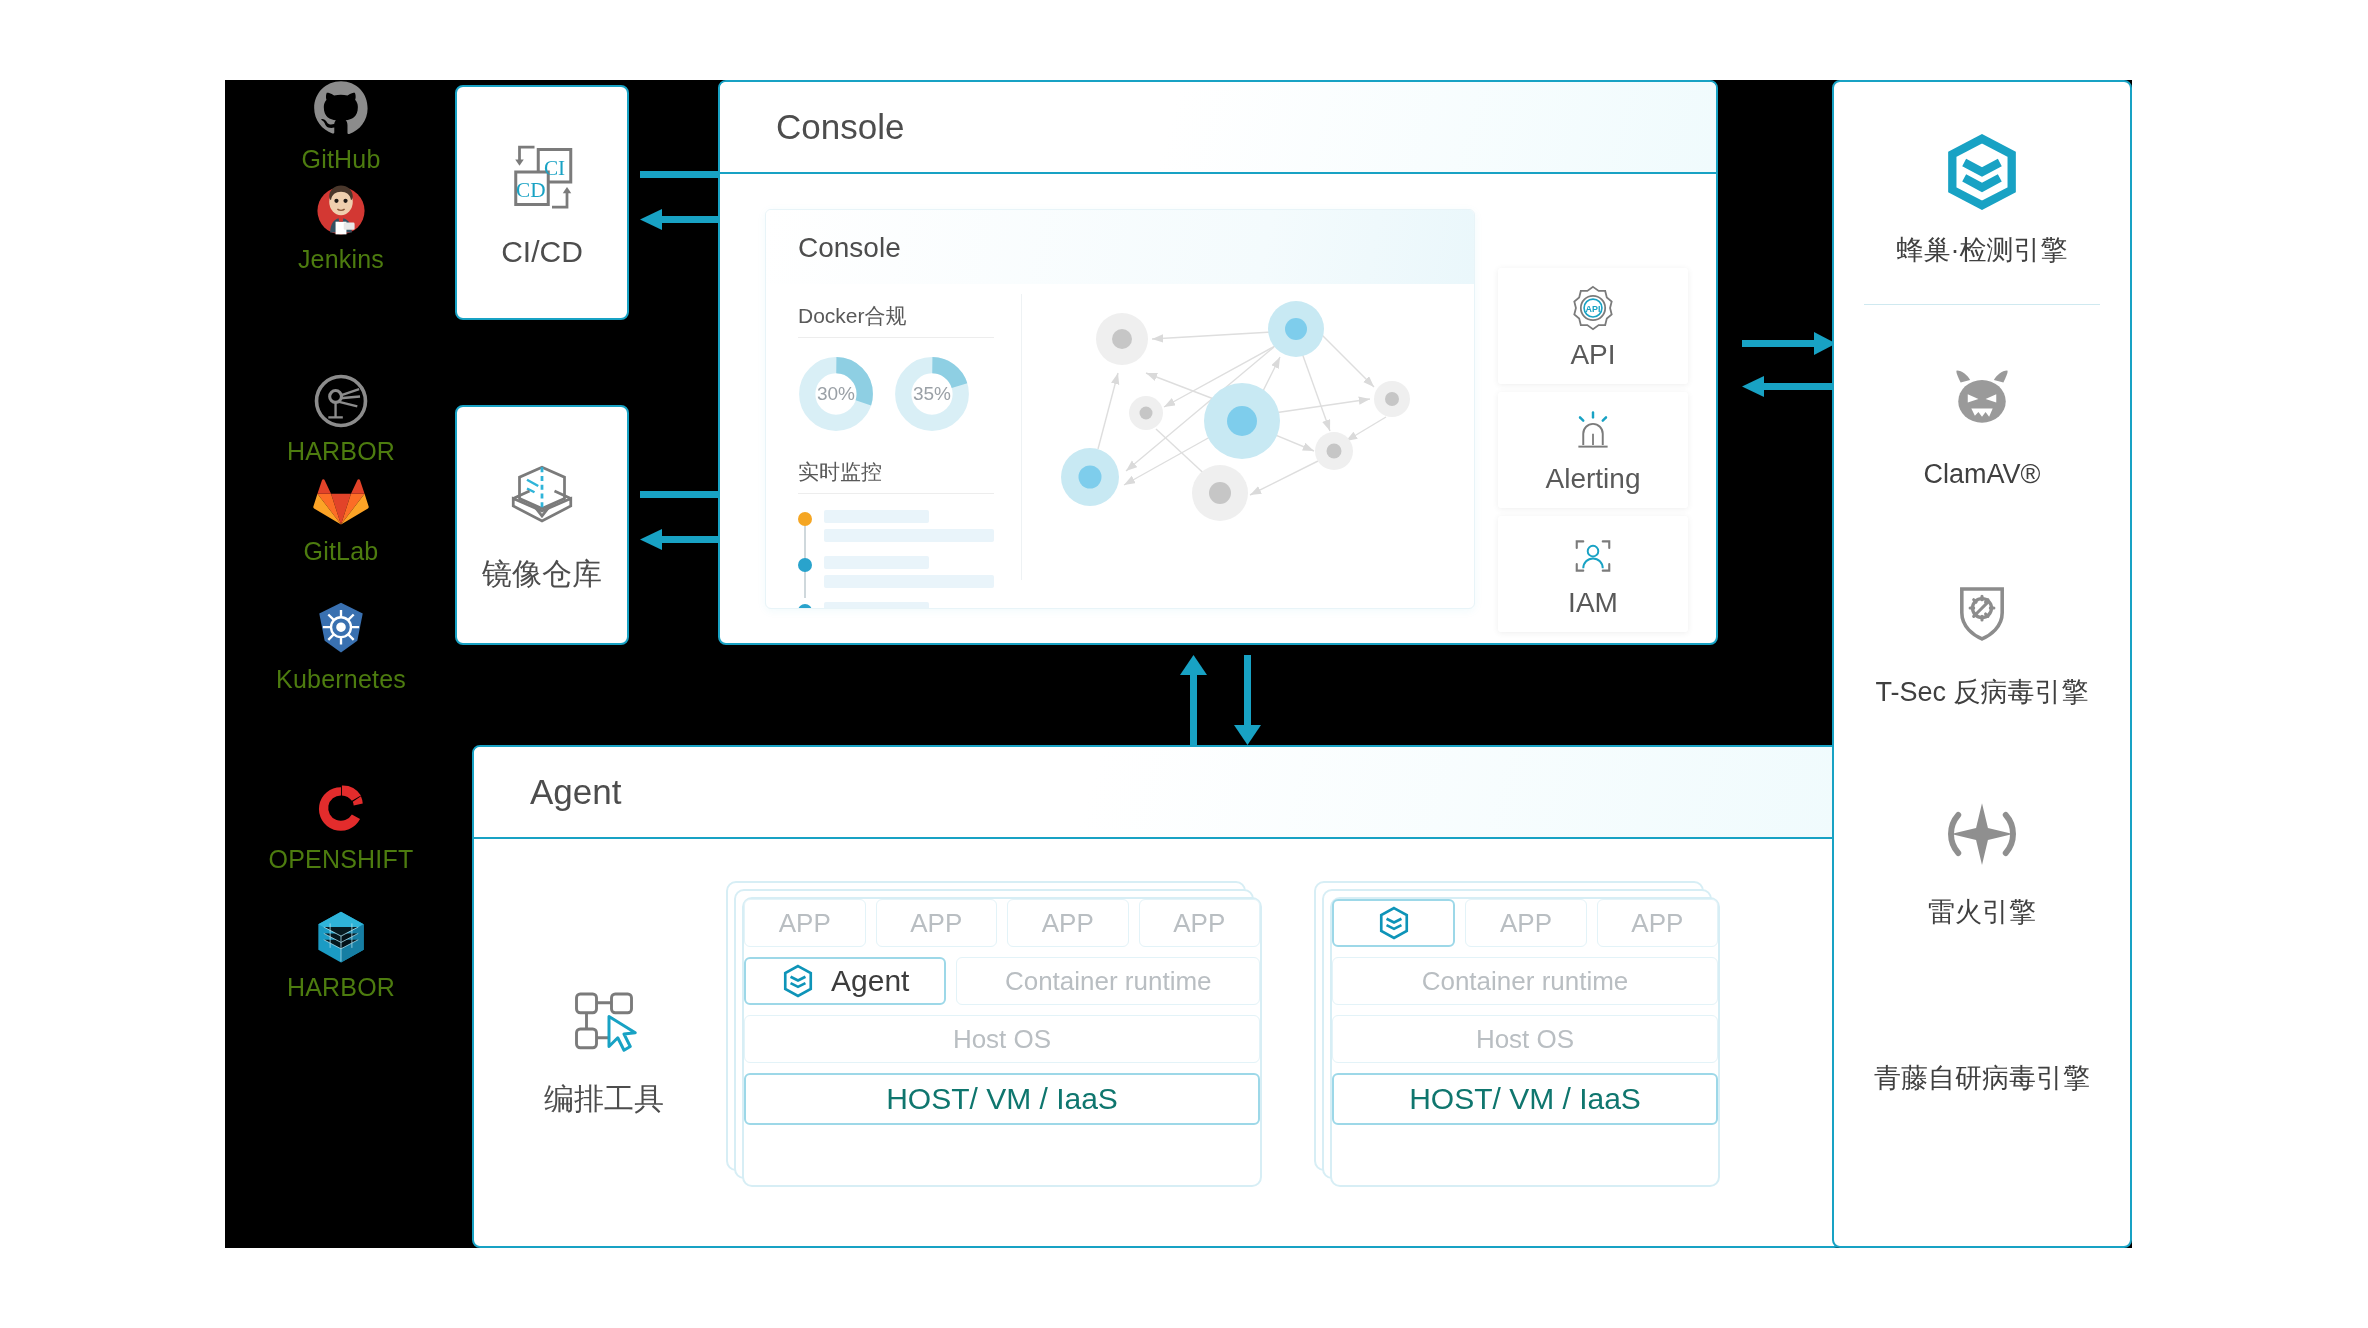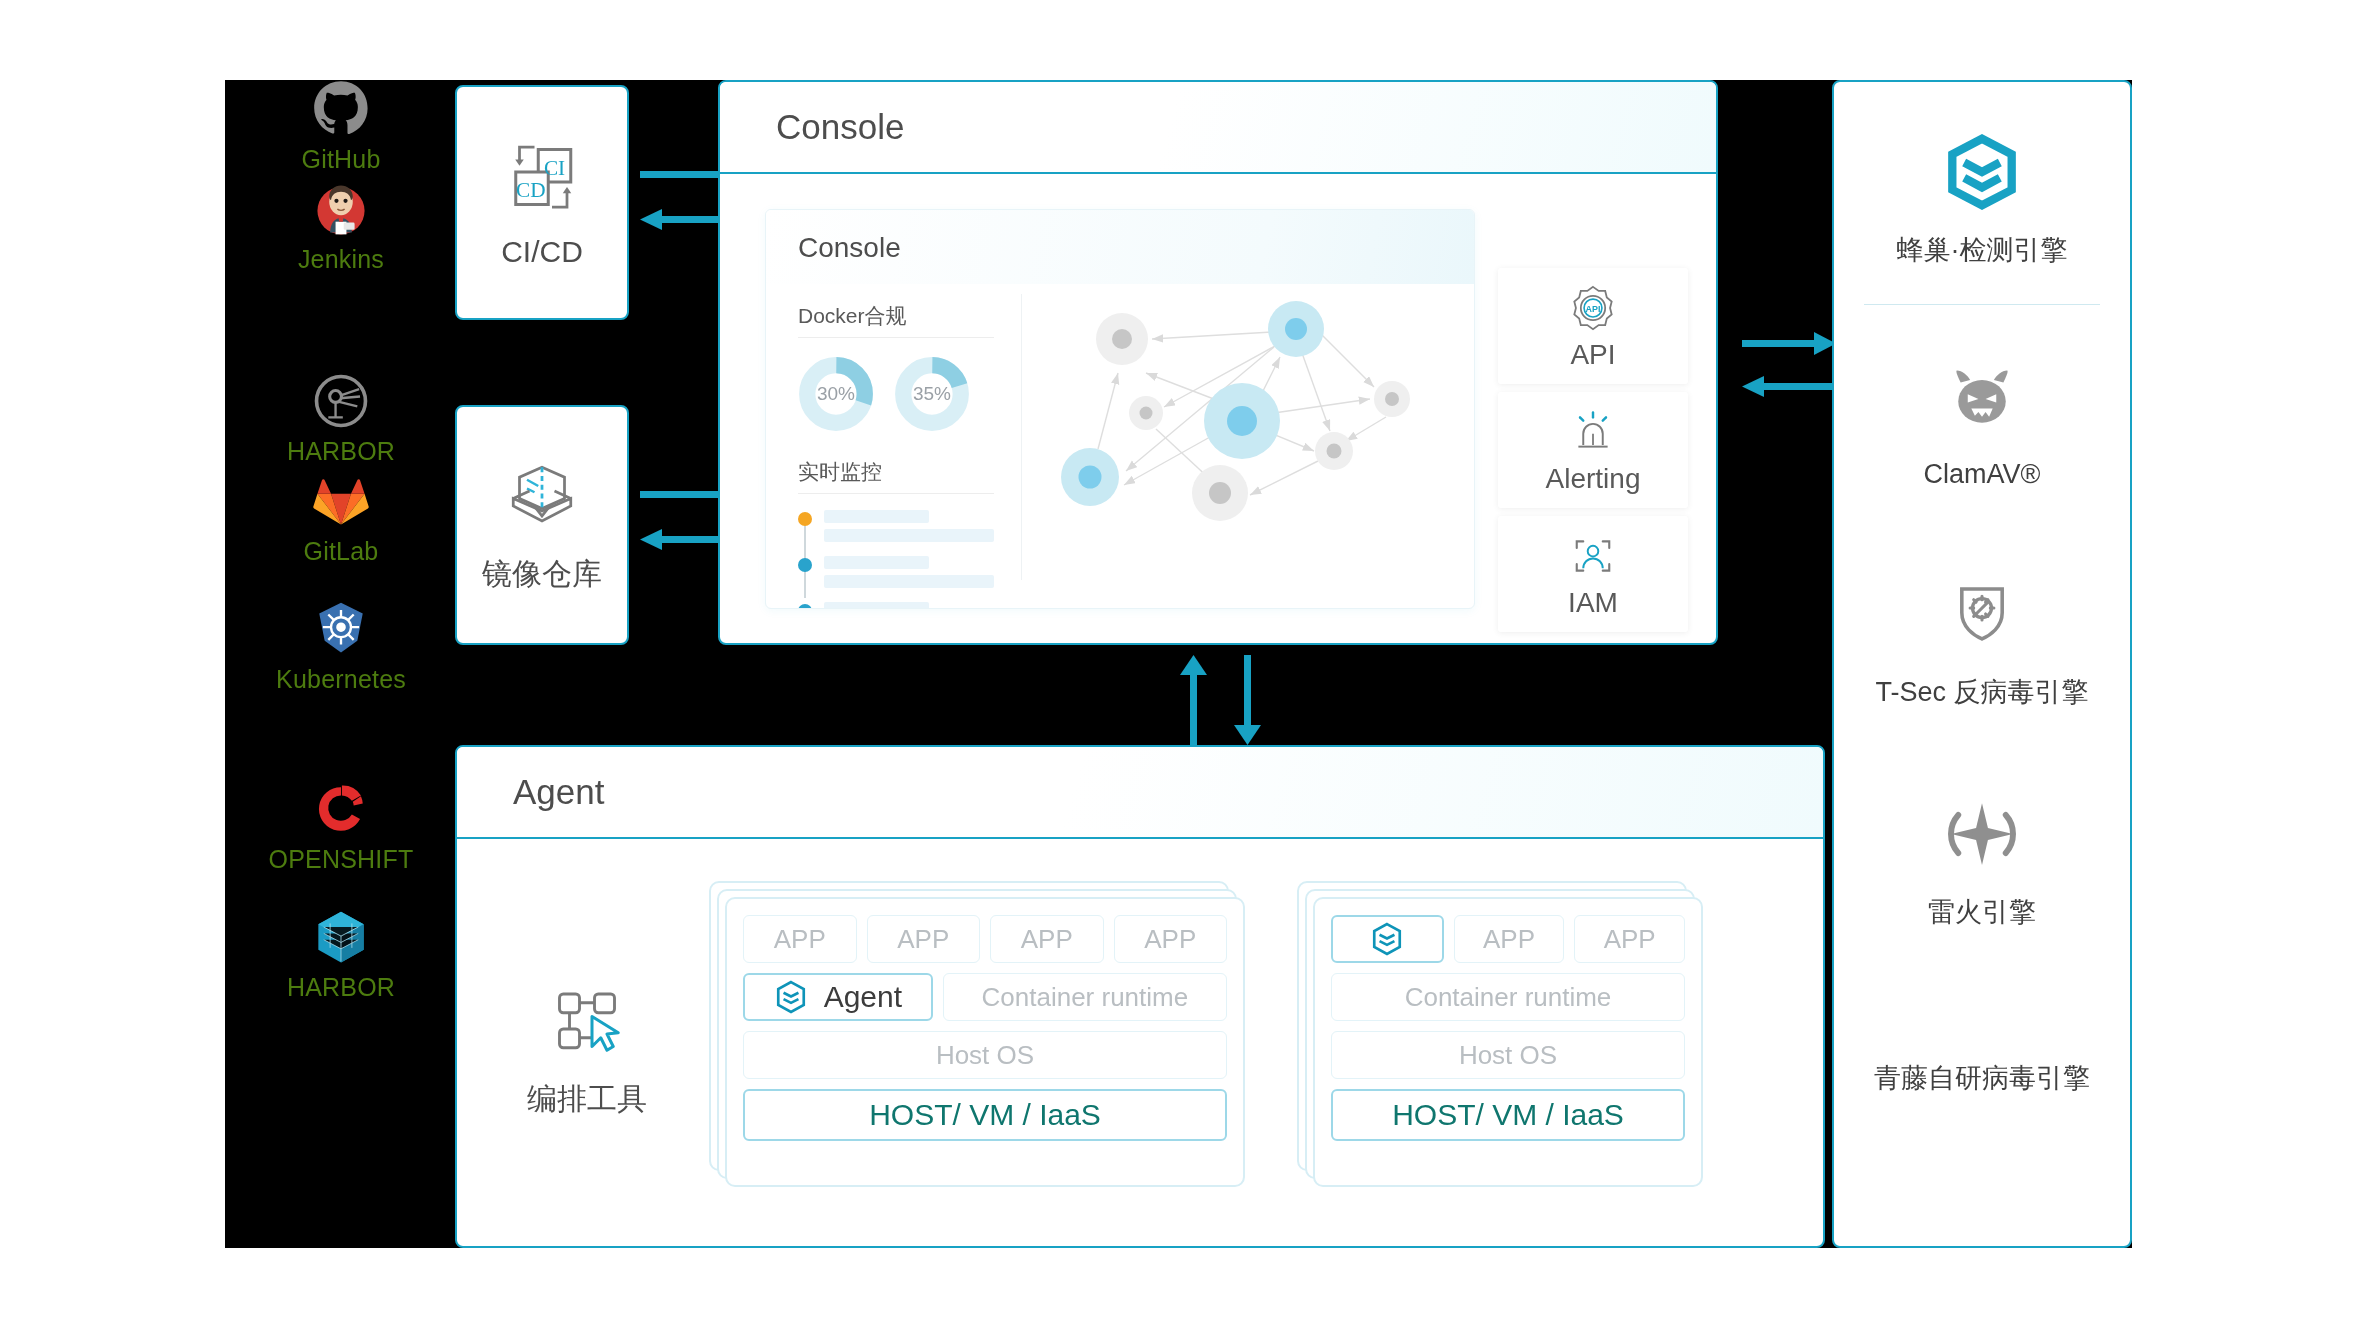--- a/index.html
+++ b/index.html
@@ -106,38 +106,38 @@
   .svc {
     height:116px; background:#ffffff;
     box-shadow: 0 1px 6px rgba(0,0,0,.07);
     display:flex; flex-direction:column; align-items:center; justify-content:center;
     border-radius:3px; margin-bottom:8px;
   }
   .svc-ico { width:52px; height:52px; display:block; }
   .svc-label { margin-top:5px; color:#595959; font-size:28px; }
 
   
-  #agent-panel { left: 455px; top: 745px; width: 1370px; height: 503px; }
+  #agent-panel { left: 472px; top: 745px; width: 1370px; height: 503px; }
   .agent-body { position:relative; height:409px; }
 
   .orch {
     position:absolute; left:40px; top:140px; width:180px;
     display:flex; flex-direction:column; align-items:center;
   }
   .orch .o-ico { width:80px; height:80px; display:block; }
   .orch .o-label { margin-top:20px; color:#4d4d4d; font-size:30px; white-space:nowrap; }
 
   
   .stack { position:absolute; }
   .stack .sheet {
     position:absolute; border:2px solid #d7eef5; border-radius:10px; background:#fff;
   }
   .stack .front {
     position:relative; border:2px solid #d7eef5; border-radius:10px; background:#fff;
-    padding:16px; display:flex; flex-direction:column; gap:10px;
+    display:flex; flex-direction:column; gap:10px;
   }
   .row { display:flex; gap:10px; }
   .cell {
     border:1px solid #e3f3f8; border-radius:6px; background:#fff;
     display:flex; align-items:center; justify-content:center;
     color:#b9bec2; font-size:26px; height:48px; flex:1;
   }
   .cell.tall { height:52px; }
   .cell.hl {
     border:2px solid #9dd8e8; color:#3c3c3c;

